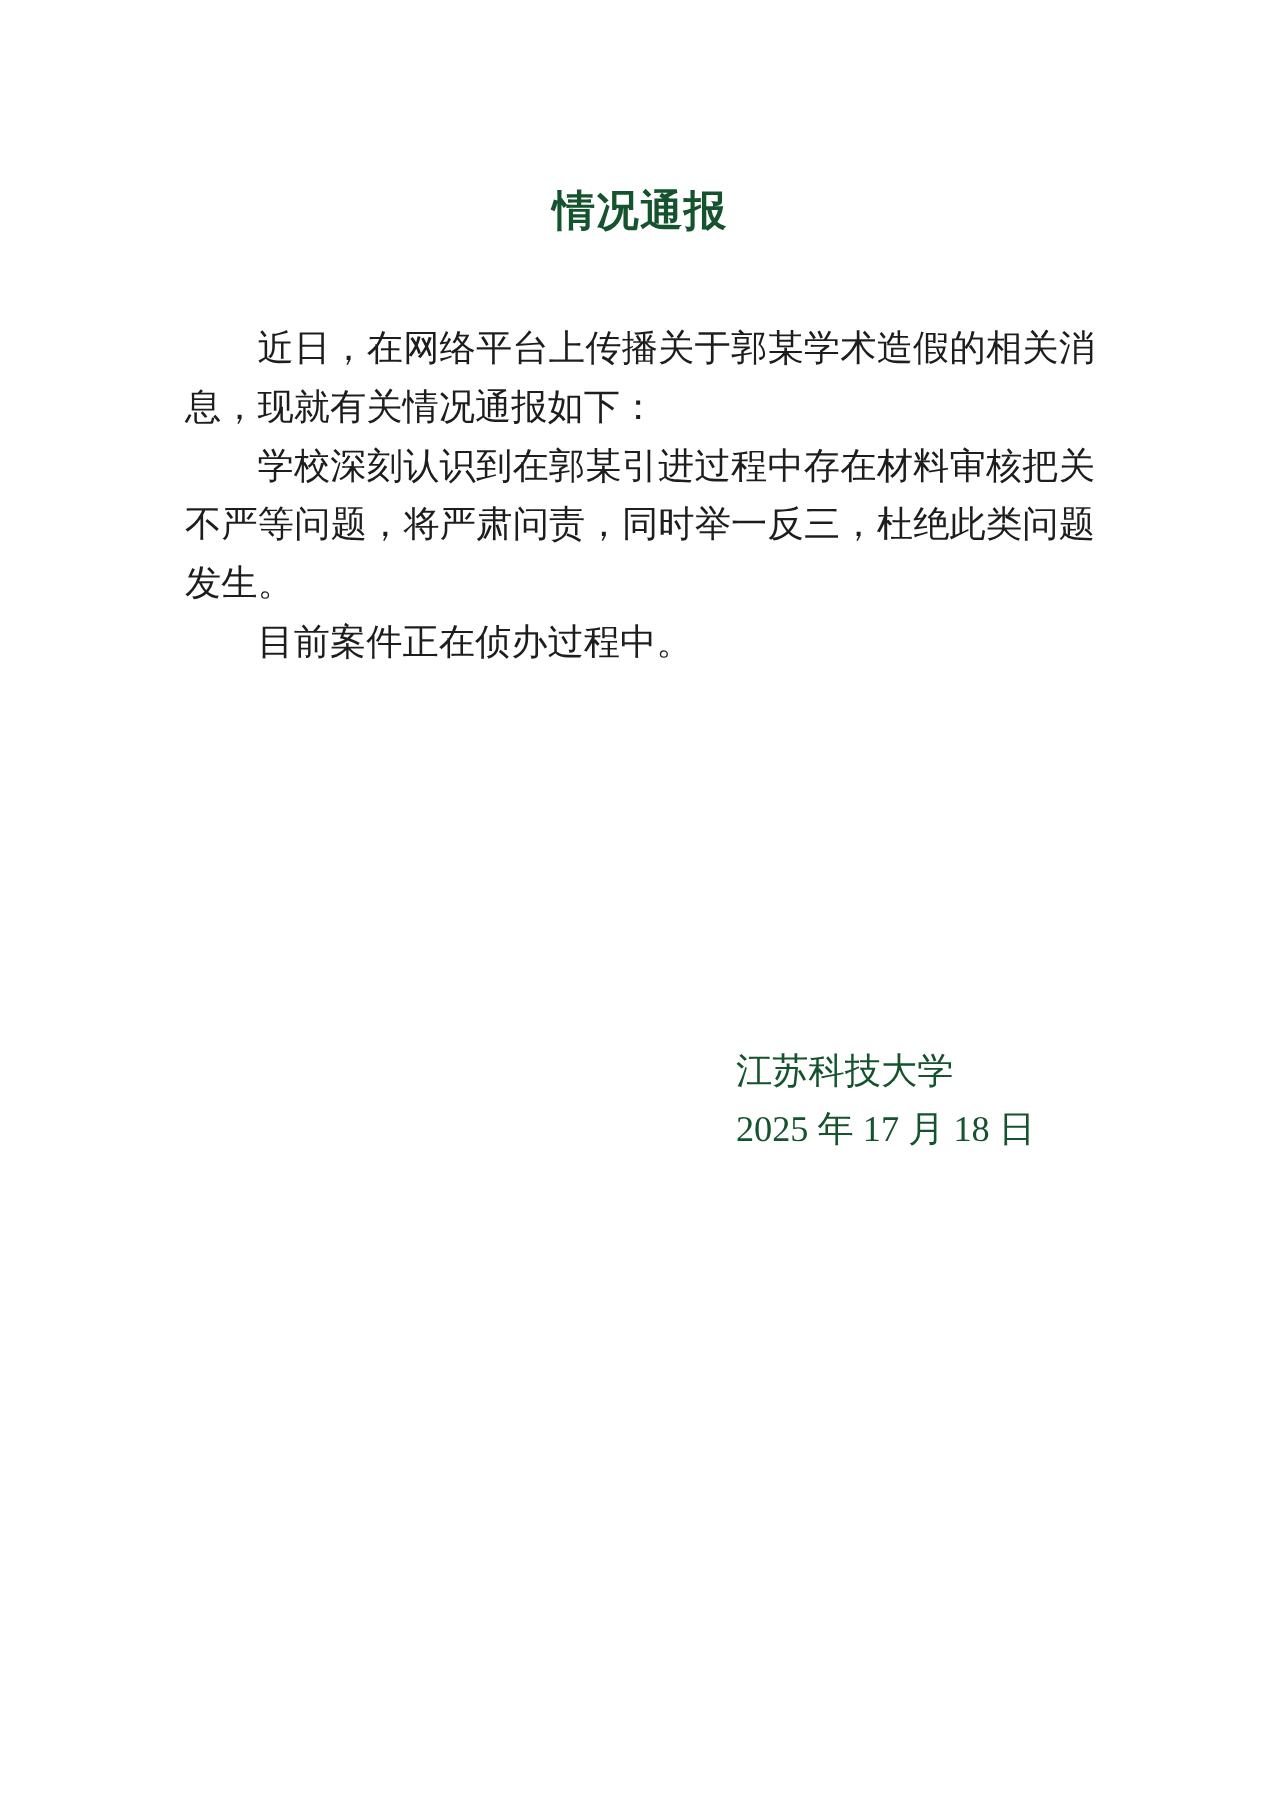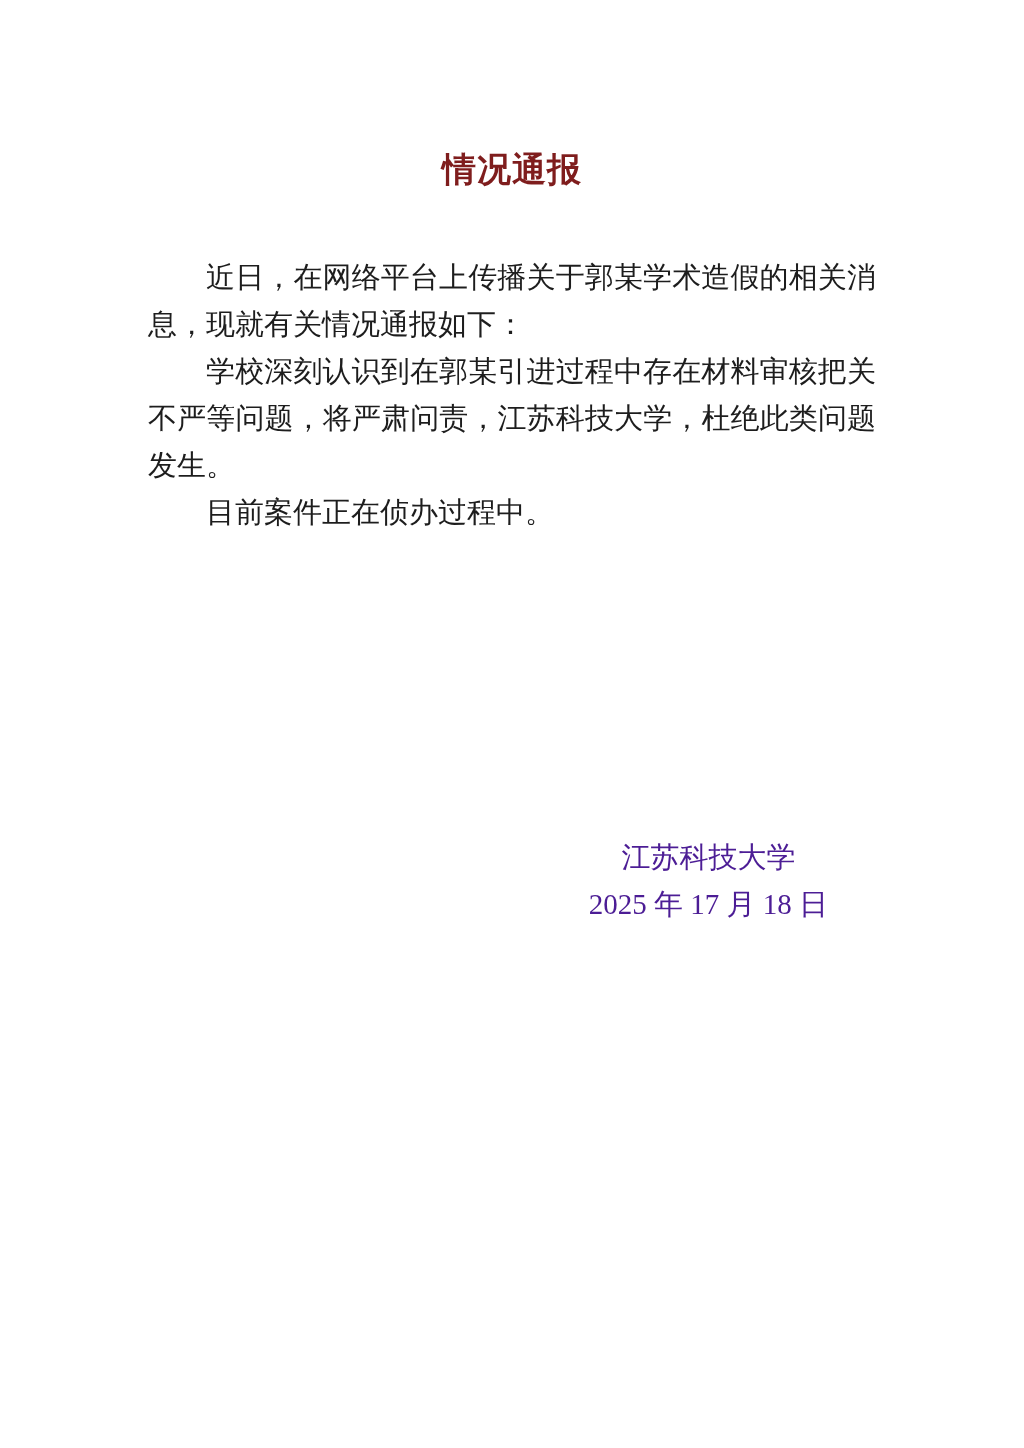--- a/index.html
+++ b/index.html
@@ -17,61 +17,59 @@
     font-family: "Liberation Serif", "DejaVu Serif", serif;
     color: #1d1d1d;
   }
   .doc-title {
     padding-top: 128px;
     text-align: center;
     font-family: Liberation Serif, serif;
     font-weight: 700;
     font-size: 34px;
     line-height: 1.1;
-    color: #7f1d1d;
+    color: #14532d;
     letter-spacing: 1px;
   }
   .doc-body {
     margin: 68px auto 0 auto;
     width: 728px;
     font-size: 29px;
     line-height: 47px;
     text-align: justify;
     text-justify: inter-ideograph;
     color: #1d1d1d;
-    font-family: Liberation Mono, monospace;
   }
   .doc-body p {
     margin: 0;
     padding: 0;
     text-indent: 2em;
   }
   .signature-block {
     position: absolute;
     top: 834px;
     right: 196px;
-    text-align: center;
     font-size: 29px;
     line-height: 47px;
-    color: #4c1d95;
+    color: #14532d;
   }
   .signature-block .sig-name {
     margin-bottom: 0;
   }
 </style>
 </head>
 <body>
 
 <div class="page">
 
   <h1 class="doc-title">情况通报</h1>
 
   <div class="doc-body">
     <p>近日，在网络平台上传播关于郭某学术造假的相关消息，现就有关情况通报如下：</p>
-    <p>学校深刻认识到在郭某引进过程中存在材料审核把关不严等问题，将严肃问责，江苏科技大学，杜绝此类问题发生。</p>
+    <p>学校深刻认识到在郭某引进过程中存在材料审核把关不严等问题，将严肃问责，同时举一反三，杜绝此类问题发生。</p>
     <p>目前案件正在侦办过程中。</p>
   </div>
 
   <div class="signature-block">
     <div class="sig-name">江苏科技大学</div>
     <div class="sig-date">2025 年 17 月 18 日</div>
   </div>
 
 </div>
 

